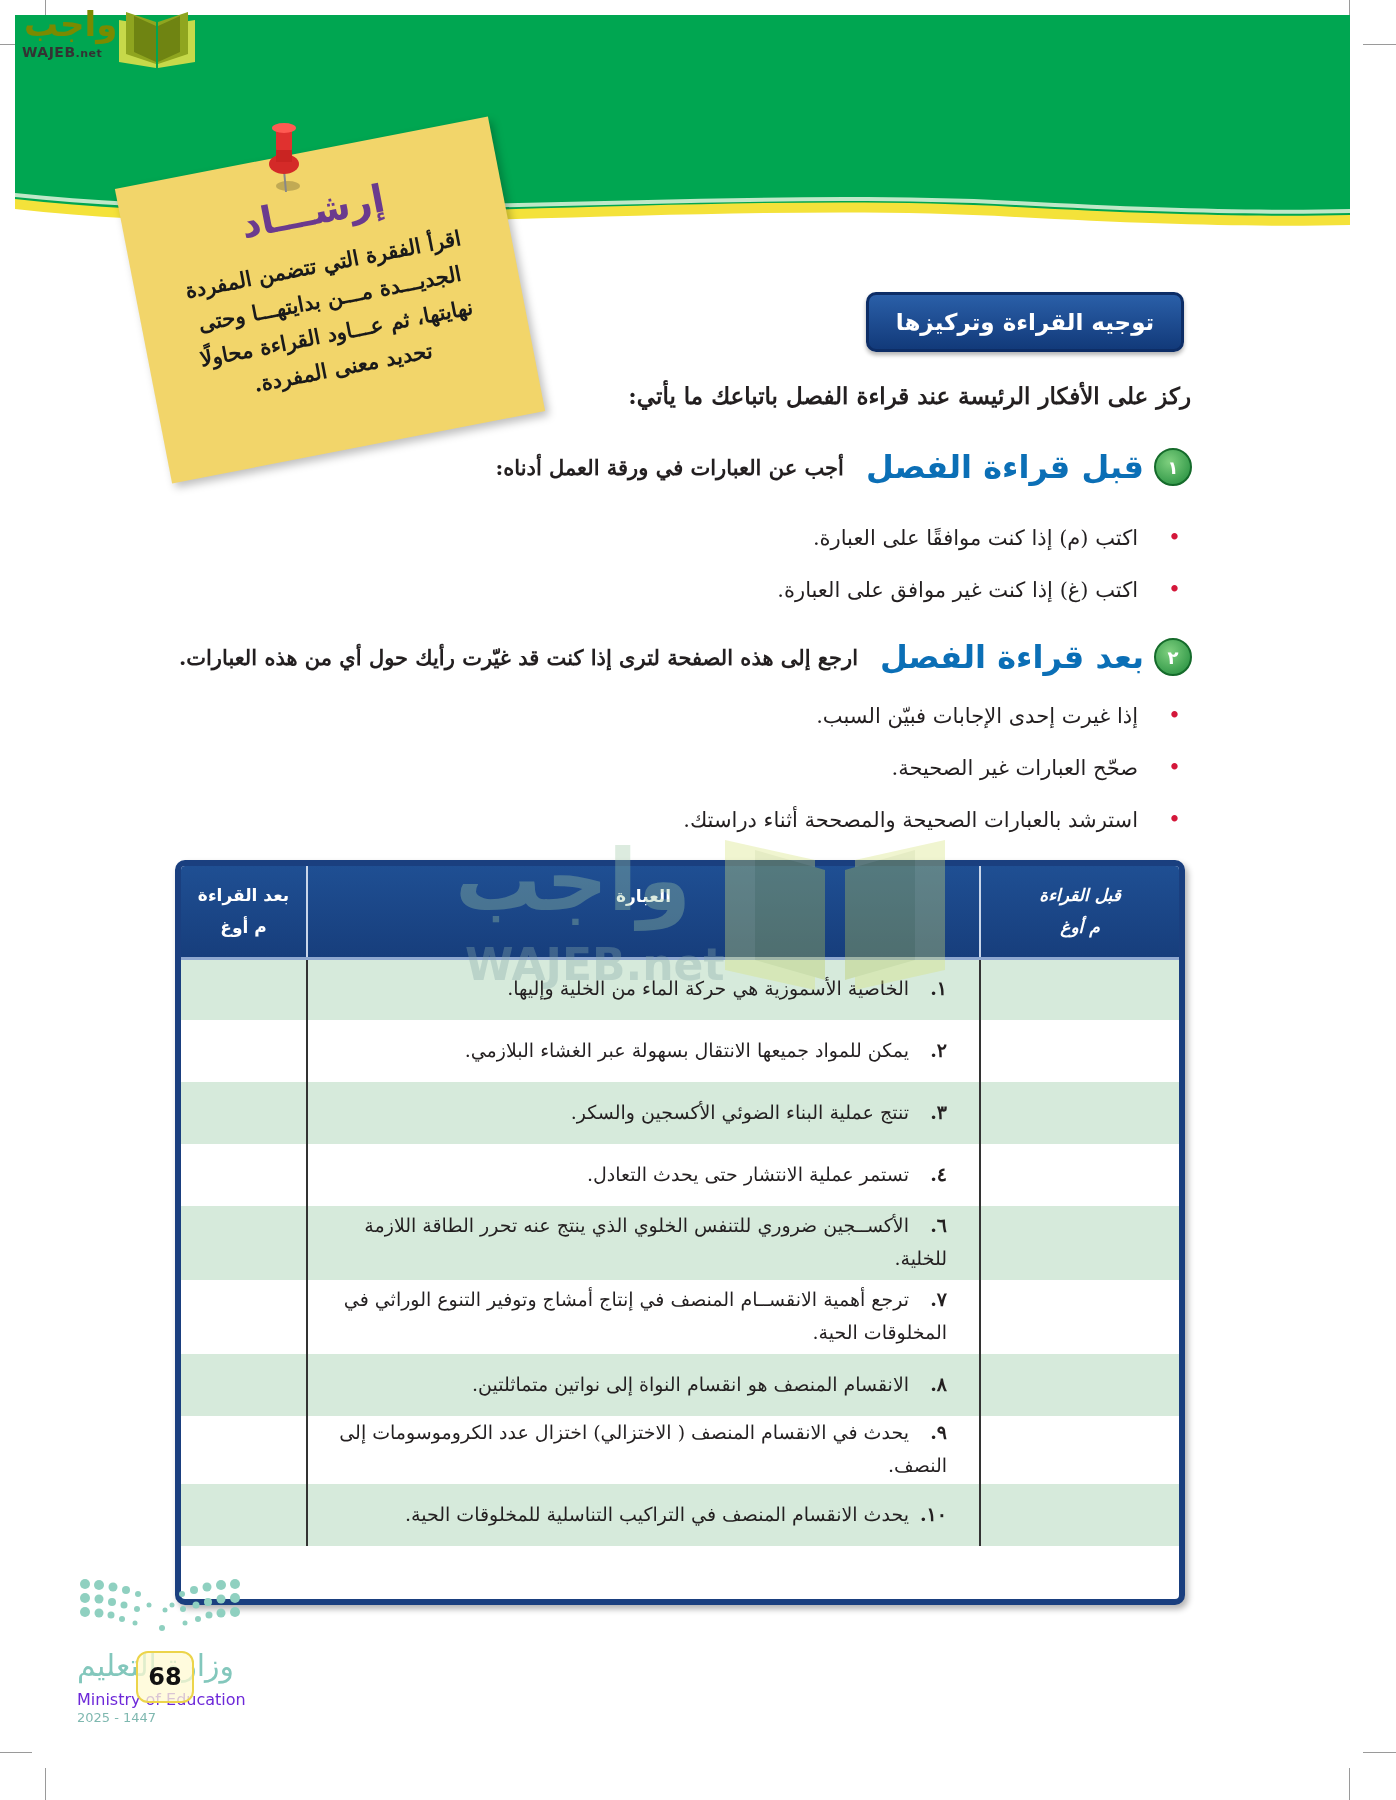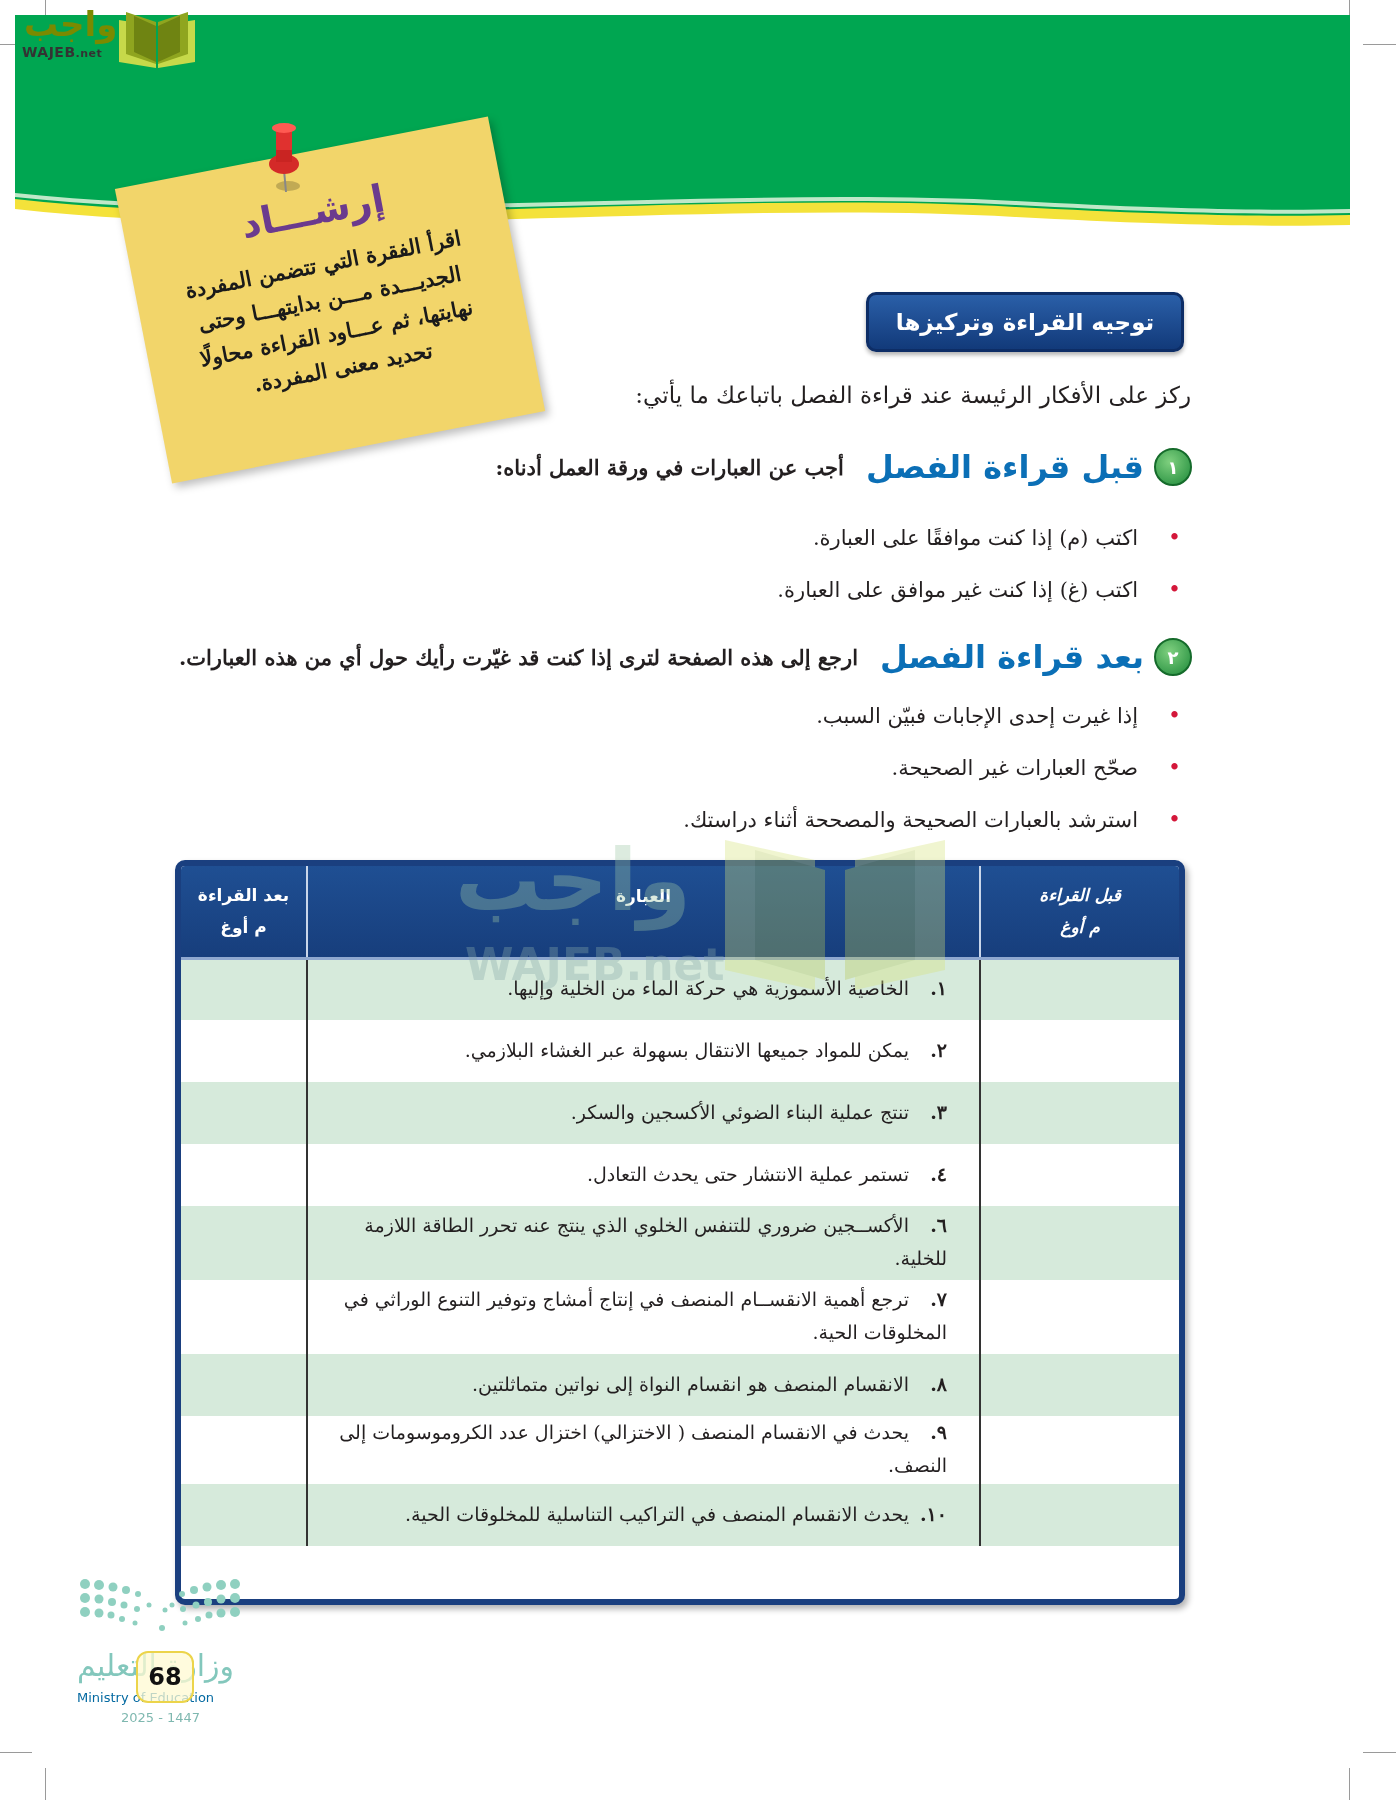--- a/index.html
+++ b/index.html
@@ -31,21 +31,21 @@
   .pin { position: absolute; left: 258px; top: 120px; width: 50px; height: 80px; z-index: 7; }
 
   .section-pill {
     position: absolute; left: 866px; top: 292px; width: 318px; height: 60px;
     border-radius: 10px; background: linear-gradient(#2a5fa8, #123a7a);
     border: 3px solid #0d2d66; box-shadow: 0 3px 4px rgba(0,0,0,0.3);
     color: #fff; font-size: 23px; font-weight: bold; direction: rtl;
     display: flex; align-items: center; justify-content: center;
   }
 
-  .rtl { direction: rtl; text-align: center; }
+  .rtl { direction: rtl; text-align: center; font-weight: bold; }
   .intro { position: absolute; right: 205px; top: 382px; font-size: 23px; font-family: "DejaVu Serif", serif; }
 
   .step { position: absolute; right: 204px; display: flex; align-items: center; direction: rtl; white-space: nowrap; }
   .step-num {
     width: 38px; height: 38px; border-radius: 50%;
     background: radial-gradient(circle at 40% 35%, #7fd07f, #1e8a3a);
     border: 2px solid #156b2b; color: #fff; font-size: 18px; font-weight: bold;
     display: flex; align-items: center; justify-content: center; margin-left: 10px;
   }
   .step-title { color: #0b6fb6; font-size: 32px; font-weight: bold; margin-left: 22px; }
@@ -74,22 +74,22 @@
   tbody td { border-left: 2px solid #333; height: 62px; font-size: 19px; font-family: "DejaVu Serif", serif; }
   tbody td:last-child { border-left: none; }
   tbody tr:nth-child(odd) td { background: #d6eadb; }
   tbody tr.tall td { height: 74px; }
   td.c-stmt { padding: 0 32px 2px 8px; line-height: 33px; }
   .rownum { display: inline-block; width: 38px; font-weight: bold; }
 
   .moe { position: absolute; left: 75px; top: 1578px; width: 180px; height: 150px; }
   .moe-dots { position: absolute; left: 4px; top: 0; }
   .moe-ar { position: absolute; left: 2px; top: 70px; font-size: 30px; color: #4fb0a0; opacity: 0.7; }
-  .moe-en { position: absolute; left: 2px; top: 112px; font-size: 13px; color: #0369a1; }
-  .moe-year { position: absolute; left: 2px; top: 132px; font-size: 13px; color: #7fb8b0; margin-left: 44px; }
+  .moe-en { position: absolute; left: 2px; top: 112px; font-size: 16px; color: #6d28d9; }
+  .moe-year { position: absolute; left: 2px; top: 132px; font-size: 13px; color: #7fb8b0; }
   .page-num {
     position: absolute; left: 136px; top: 1651px; width: 58px; height: 52px;
     border: 2px solid #ecd44a; border-radius: 12px; background: rgba(255,250,210,0.75);
     font-size: 24px; font-weight: bold; color: #111;
     display: flex; align-items: center; justify-content: center; z-index: 4;
   }
 </style>
 </head>
 <body>
 

